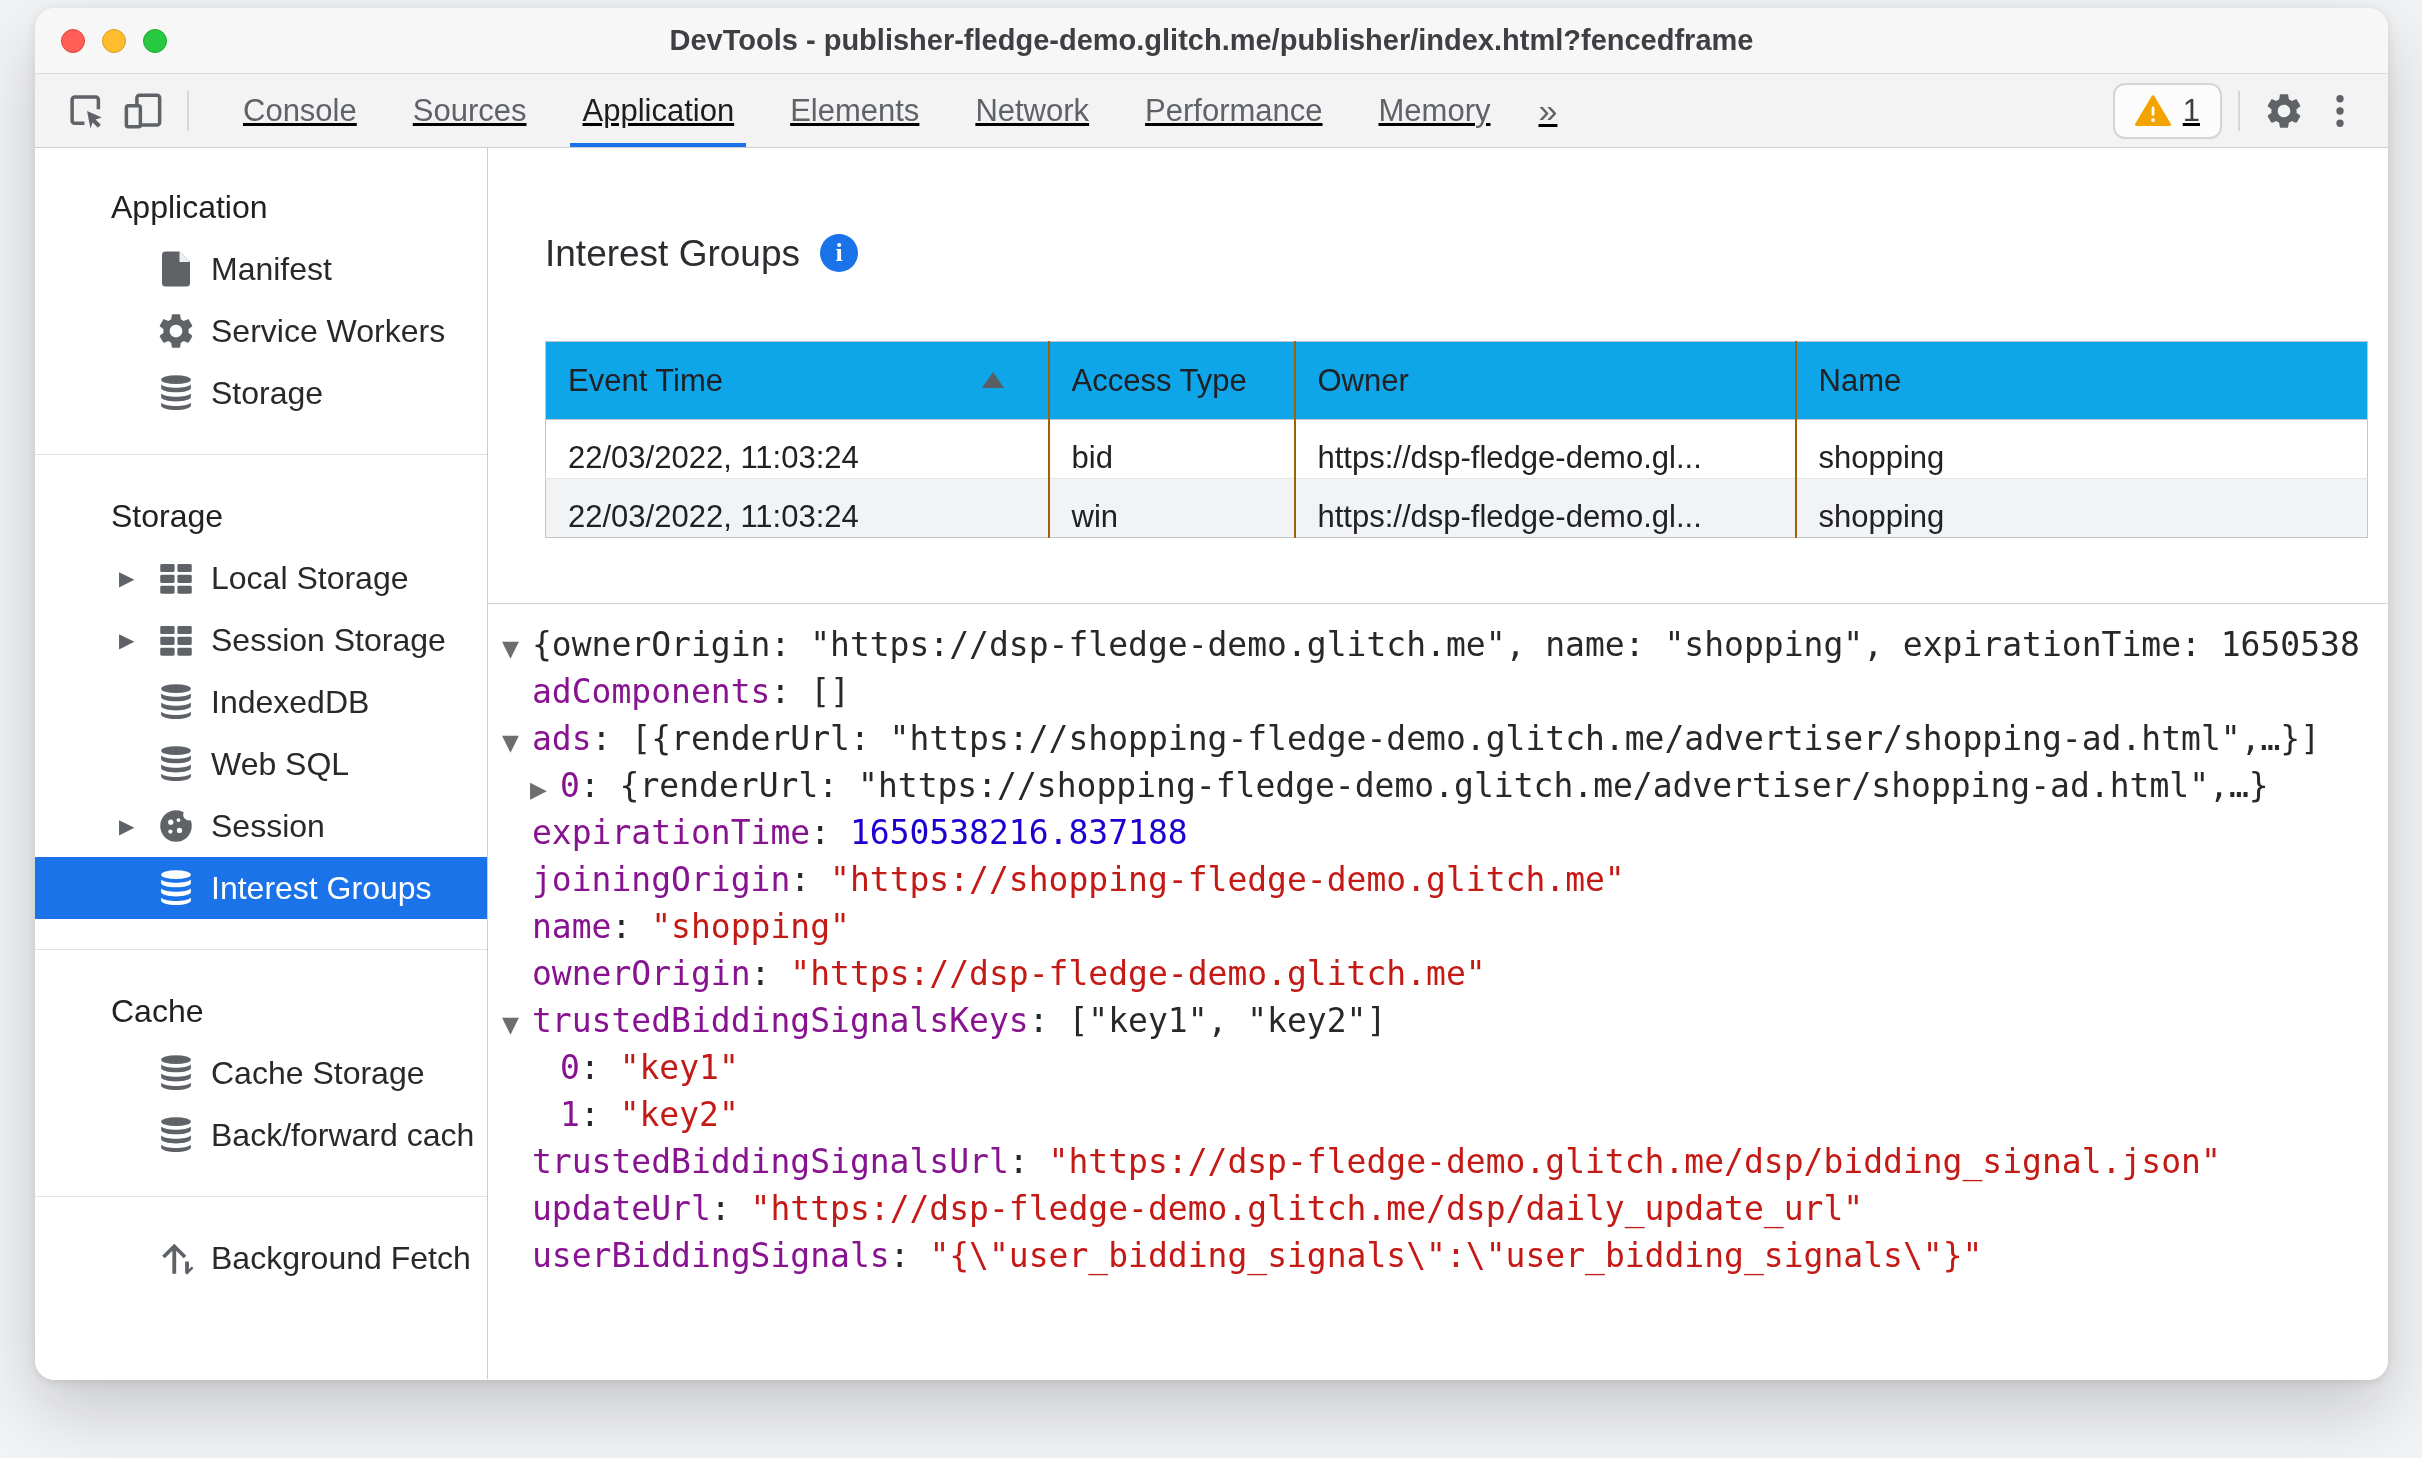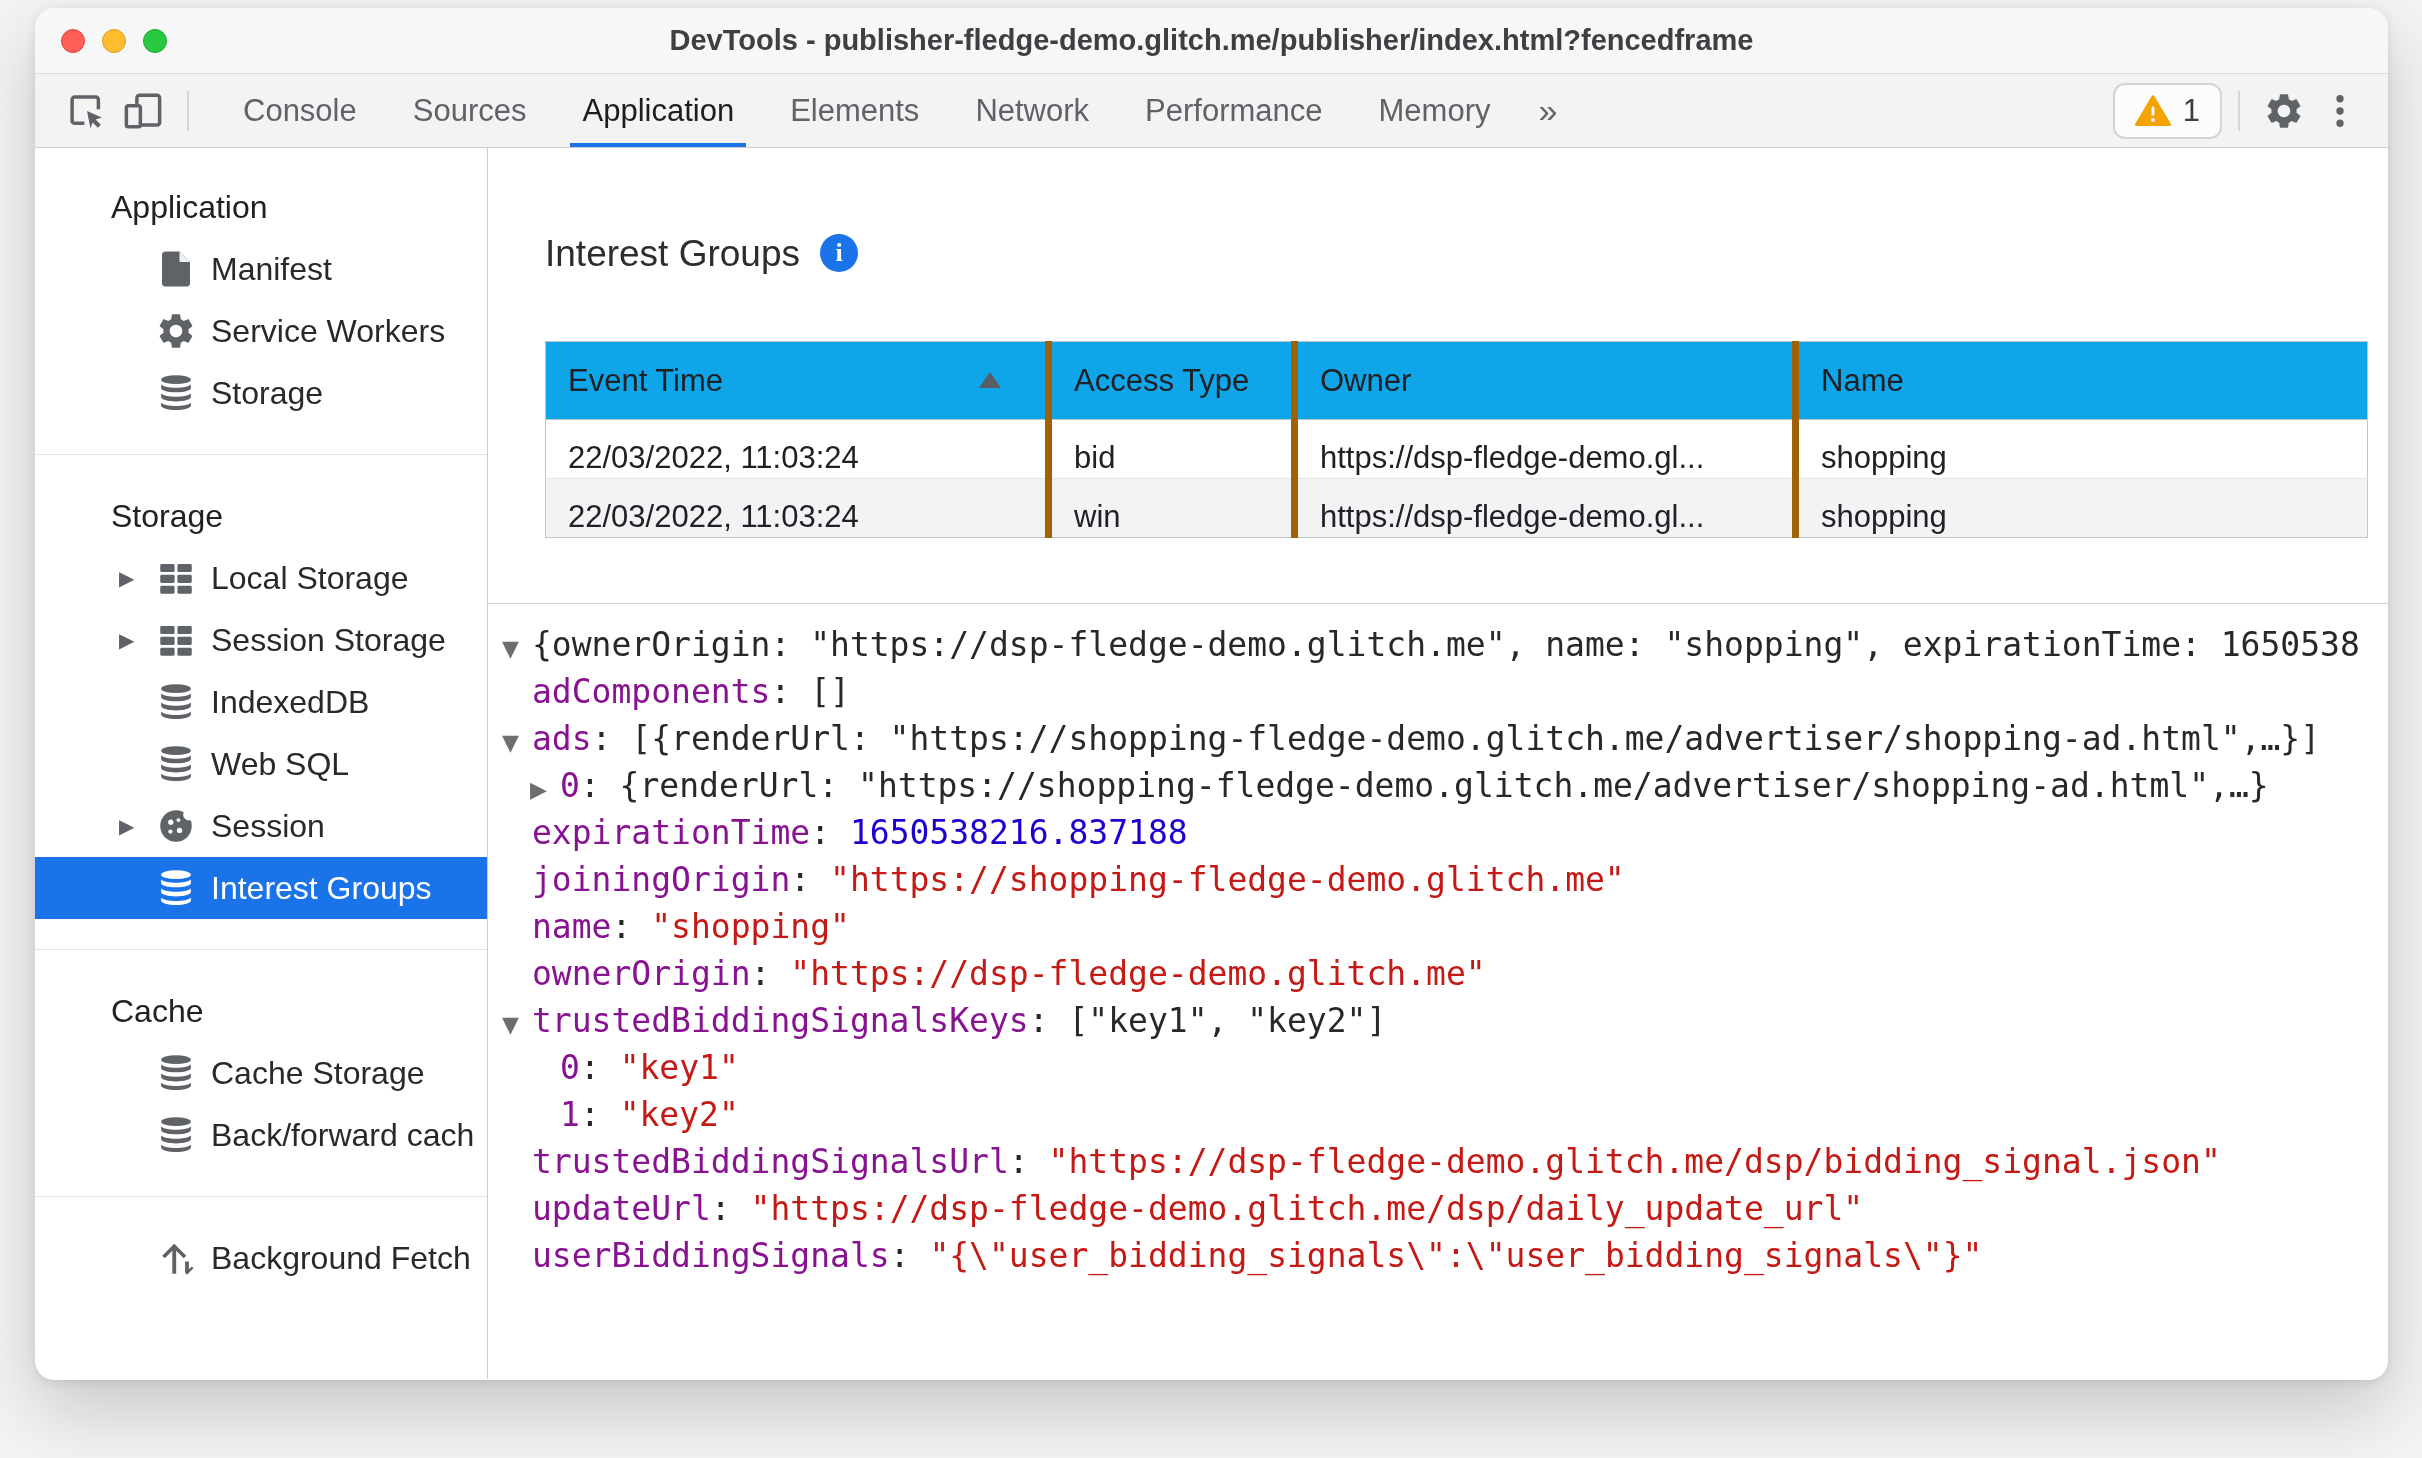--- a/index.html
+++ b/index.html
@@ -19,21 +19,21 @@
               display:flex; align-items:center; }
   .traffic { display:flex; gap:17px; padding-left:26px; z-index:2; }
   .tl { width:24px; height:24px; border-radius:50%; display:inline-block; }
   .tl.red    { background:#ff5f57; border:1px solid #e0443e; }
   .tl.yellow { background:#febc2e; border:1px solid #d89e24; }
   .tl.green  { background:#28c840; border:1px solid #1aab29; }
   .title { position:absolute; left:0; right:0; text-align:center; font-size:29px; font-weight:700; color:#3d3f42; }
 
   
   .toolbar { height:74px; background:#f3f3f4; border-bottom:1px solid #cdced1;
-             display:flex; align-items:center; padding:0 20px 0 24px; }
+             display:flex; align-items:center; padding:0 20px 0 24px;text-decoration:underline; }
   .tool-btn { background:none; border:none; color:#5f6368; width:56px; height:56px;
               display:flex; align-items:center; justify-content:center; cursor:pointer; }
   .tool-btn svg { width:42px; height:42px; }
   .vsep { width:2px; height:40px; background:#d5d6d8; margin:0 16px; }
   .tabs { display:flex; height:100%; margin-left:10px; }
   .tab { position:relative; border:none; background:none; padding:0 28px; font-size:31px; color:#5f6368;
          display:flex; align-items:center; cursor:pointer; font-family:inherit; }
   .tab.active { color:#1c1d1f; }
   .tab.active::after { content:""; position:absolute; left:16px; right:16px; bottom:0; height:4px; background:#1a73e8; }
   .tab.more { font-size:34px; padding:0 20px; }
@@ -63,21 +63,21 @@
   .panel-header h1 { font-size:37px; font-weight:400; color:#2b2d30; line-height:1; }
   .info { width:38px; height:38px; border-radius:50%; background:#1a73e8; color:#fff;
           display:flex; align-items:center; justify-content:center;
           font-size:26px; font-weight:700; font-family:"Liberation Serif",serif; cursor:pointer; }
 
   
   table { border-collapse:collapse; table-layout:fixed; width:calc(100% - 77px);
           margin:69px 20px 0 57px; border:1px solid #c3c6c8; font-size:31px; color:#202124; }
   th { height:78px; background:#0ea5e9; text-align:left; font-weight:400; padding:0 0 0 22px;
        border-bottom:1px solid #c3c6c8; position:relative; }
-  th + th, td + td { border-left:7px solid #a16207; }
+  th + th, td + td { border-left:2px solid #a16207; }
   td { height:59px; padding:17px 0 0 22px; white-space:nowrap; overflow:hidden; }
   tbody tr + tr td { border-top:1px solid #e4e5e6; }
   tbody tr:nth-child(even) td { background:#f1f3f4; }
   .sort-asc { position:absolute; right:44px; top:30px; width:0; height:0;
               border-left:11px solid transparent; border-right:11px solid transparent;
               border-bottom:16px solid #5a5e63; }
 
   
   .hsplit { margin-top:65px; border-top:1px solid #d0d1d3; }
   .tree { padding:17px 0 0 14px; font-family:"DejaVu Sans Mono",monospace; font-size:33px;

